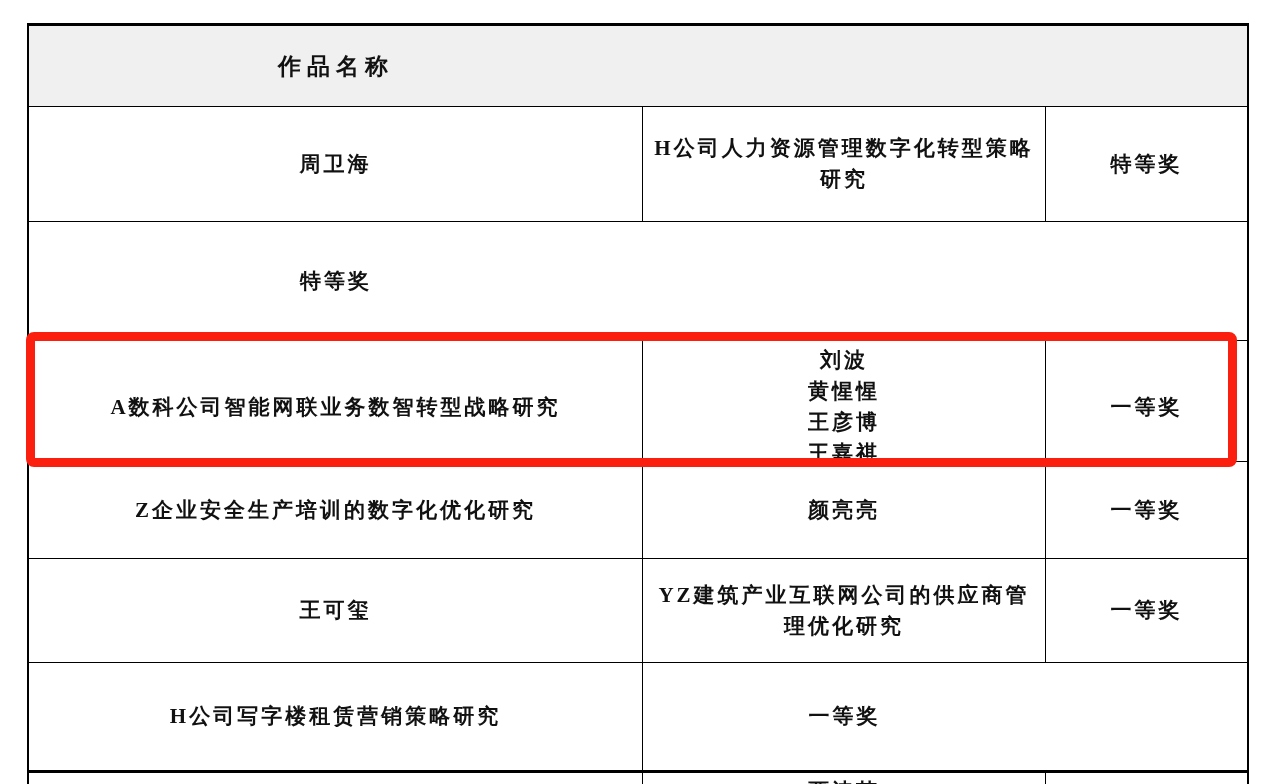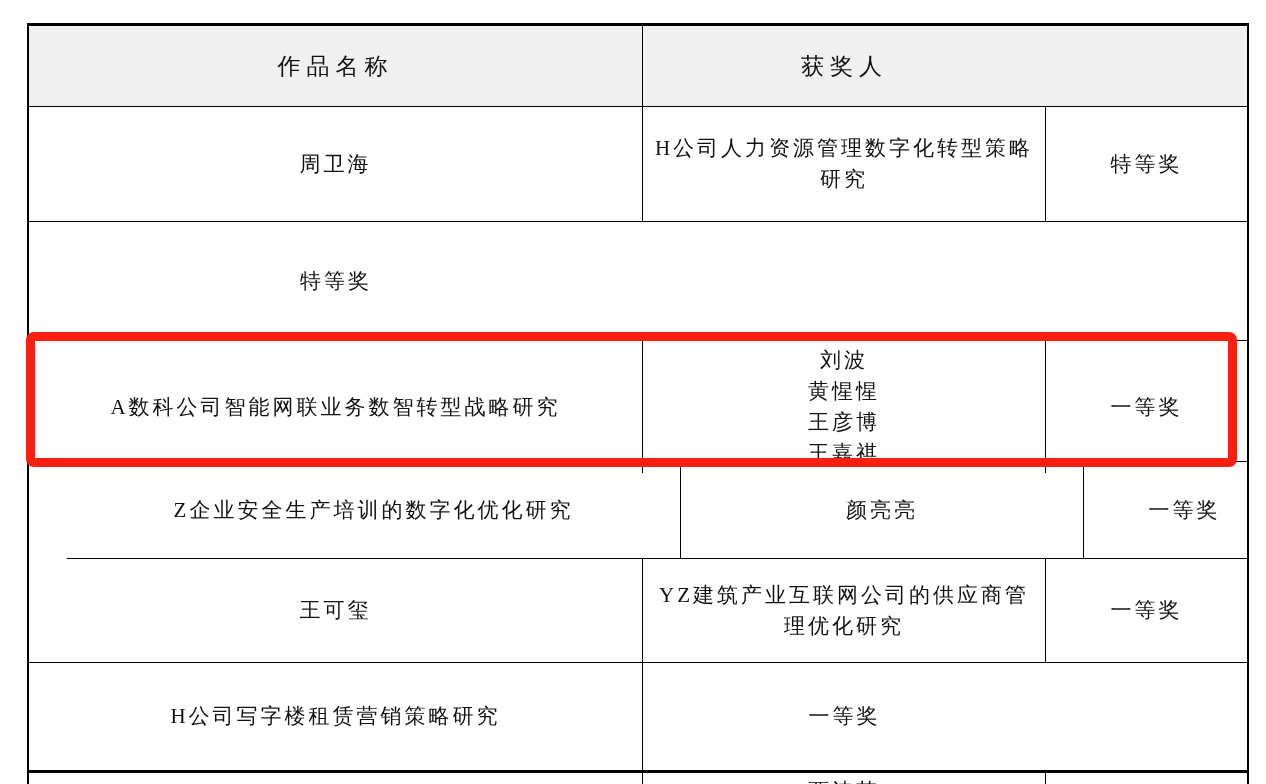--- a/index.html
+++ b/index.html
@@ -33,42 +33,42 @@
   }
 
   .cell {
     box-sizing: border-box;
     border-right: 1px solid #000000;
     display: flex;
     flex-direction: column;
     align-items: center;
     justify-content: center;
     text-align: center;
-    font-weight: 400;
+    font-weight: 700;
     font-size: 21px;
     letter-spacing: 3px;
     line-height: 31px;
     padding: 4px 10px;
   }
   .cell:last-child { border-right: none; }
 
   .header-row {
     height: 80px;
     background: #f0f0f0;
   }
   .header-row .cell {
     font-size: 23px;
     letter-spacing: 6px;
   }
 
   #rows .row { background: #ffffff; }
   #rows .row:nth-child(1) { height: 114px; }
   #rows .row:nth-child(2) { height: 118px; }
   #rows .row:nth-child(3) { height: 120px; }
-  #rows .row:nth-child(4) { height: 96px; margin-left: 38px; }
+  #rows .row:nth-child(4) { height: 96px; }
   #rows .row:nth-child(5) { height: 103px; }
   #rows .row:nth-child(6) { height: 107px; border-bottom: 3px solid #000000; }
 
   .winner-name { display: block; }
 
   .partial-row {
     height: 60px;
     border-bottom: none;
   }
   .partial-row .cell {
@@ -88,21 +88,20 @@
     pointer-events: none;
   }
 </style>
 </head>
 <body>
 
 <div class="award-table">
 
   <div class="row header-row">
     <div class="cell">作品名称</div>
-    <div class="cell">获奖人</div>
   </div>
 
   <div id="rows">
   <div class="row">
     <div class="cell winner-cell">
           <span class="winner-name">周卫海</span>
         </div>
     <div class="cell work-cell">H公司人力资源管理数字化转型策略研究</div>
     <div class="cell award-cell">特等奖</div>
   </div>

